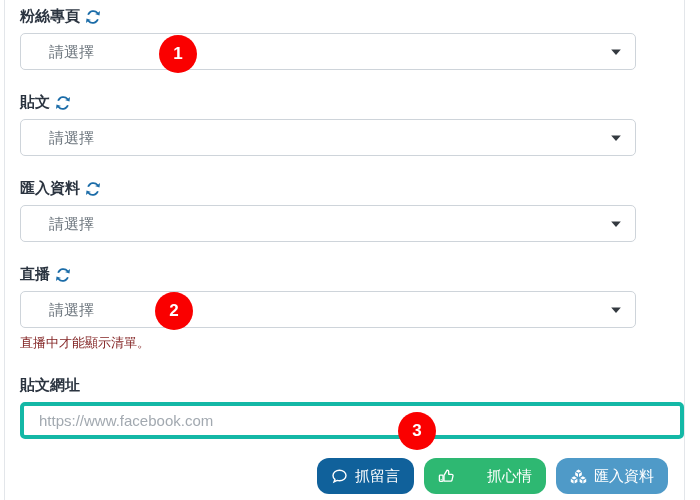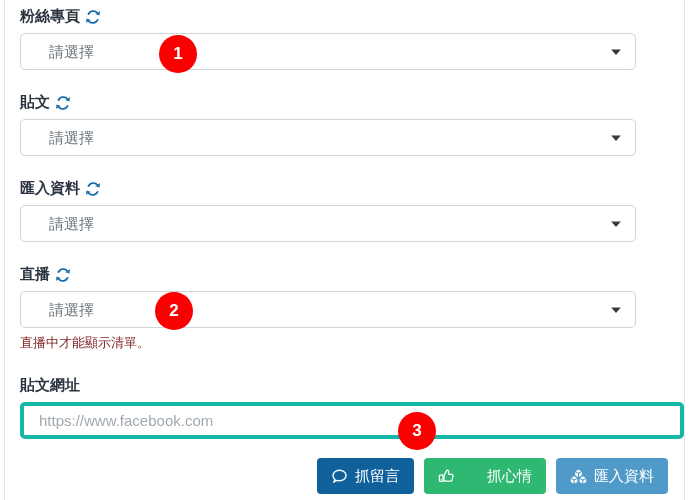--- a/index.html
+++ b/index.html
@@ -136,21 +136,21 @@
     padding-right: 16px;
     box-sizing: border-box;
   }
   .btn {
     display: inline-flex;
     align-items: center;
     gap: 7px;
     height: 36px;
     padding: 0 14px;
     border: none;
-    border-radius: 4px;
+    border-radius: 12px;
     font-family: "Liberation Sans", "DejaVu Sans", sans-serif;
     font-size: 15px;
     color: #ffffff;
     cursor: pointer;
     white-space: nowrap;
   }
   .btn .btn-icon {
     display: inline-flex;
     width: 17px;
     height: 17px;

